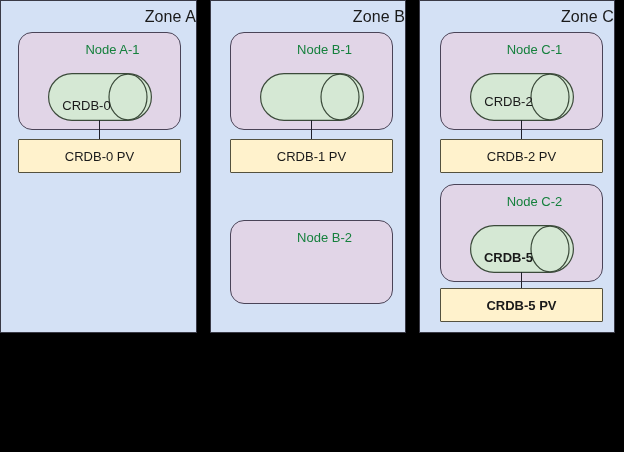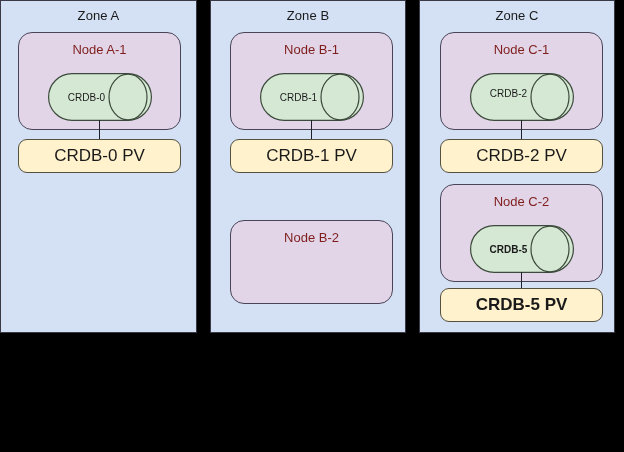--- a/index.html
+++ b/index.html
@@ -25,81 +25,82 @@
     position: absolute;
     background: #d4e1f5;
     border: 1px solid #3a3a46;
     box-sizing: border-box;
   }
   .zone-title {
     position: absolute;
     top: 7px;
     left: 0;
     width: 100%;
-    text-align: center;
-    font-size: 13px;
+    text-align: right;
+    font-size: 16px;
     color: #1a1a1a;
     letter-spacing: 0.1px;
     white-space: nowrap;
   }
 
   
   .node {
     position: absolute;
     background: #e1d5e7;
     border: 1px solid #4a4458;
     border-radius: 14px;
     box-sizing: border-box;
   }
   .node-title {
     position: absolute;
     top: 9px;
     left: 0;
     width: 100%;
     text-align: center;
     font-size: 13px;
-    color: #7f1d1d;
+    color: #15803d;
     white-space: nowrap;
+    padding-left: 13px;
   }
 
   
   .cyl {
     position: absolute;
   }
   .cyl svg {
     display: block;
     overflow: visible;
   }
   .cyl-label {
     position: absolute;
-    top: 0;
+    top: 8px;
     left: 0;
     width: 74%;
     height: 100%;
     display: flex;
     align-items: center;
     justify-content: center;
-    font-size: 10px;
+    font-size: 13px;
     color: #1a1a1a;
     white-space: nowrap;
     pointer-events: none;
     text-align: right;
   }
 
   
   .pv {
     position: absolute;
     background: #fff2cc;
     border: 1px solid #54513f;
-    border-radius: 9px;
+    border-radius: 1px;
     box-sizing: border-box;
     display: flex;
     align-items: center;
     justify-content: center;
-    font-size: 17px;
+    font-size: 13px;
     color: #1a1a1a;
     white-space: nowrap;
   }
 
   
   .connector {
     position: absolute;
     width: 1px;
     background: #20202a;
   }
@@ -135,21 +136,20 @@
 
   <div class="node" style="left:230px; top:32px; width:163px; height:98px;">
     <div class="node-title">Node B-1</div>
   </div>
 
   <div class="cyl" style="left:260px; top:73px; width:104px; height:48px;">
     <svg width="104" height="48" viewBox="0 0 104 48">
       <path d="M24,0.6 H80 A23.4,23.4 0 0 1 80,47.4 H24 A23.4,23.4 0 0 1 24,0.6 Z" fill="#d5e8d4" stroke="#3b4a3a" stroke-width="1.2"></path>
       <ellipse cx="80" cy="24" rx="19" ry="22.8" fill="#d5e8d4" stroke="#3b4a3a" stroke-width="1.2"></ellipse>
     </svg>
-    <div class="cyl-label">CRDB-1</div>
   </div>
 
   <div class="connector" style="left:311px; top:120px; height:20px;"></div>
 
   <div class="pv" style="left:230px; top:139px; width:163px; height:34px;">CRDB-1 PV</div>
 
   <div class="node" style="left:230px; top:188px; width:163px; height:84px;margin-top:32px;">
     <div class="node-title">Node B-2</div>
   </div>
 

